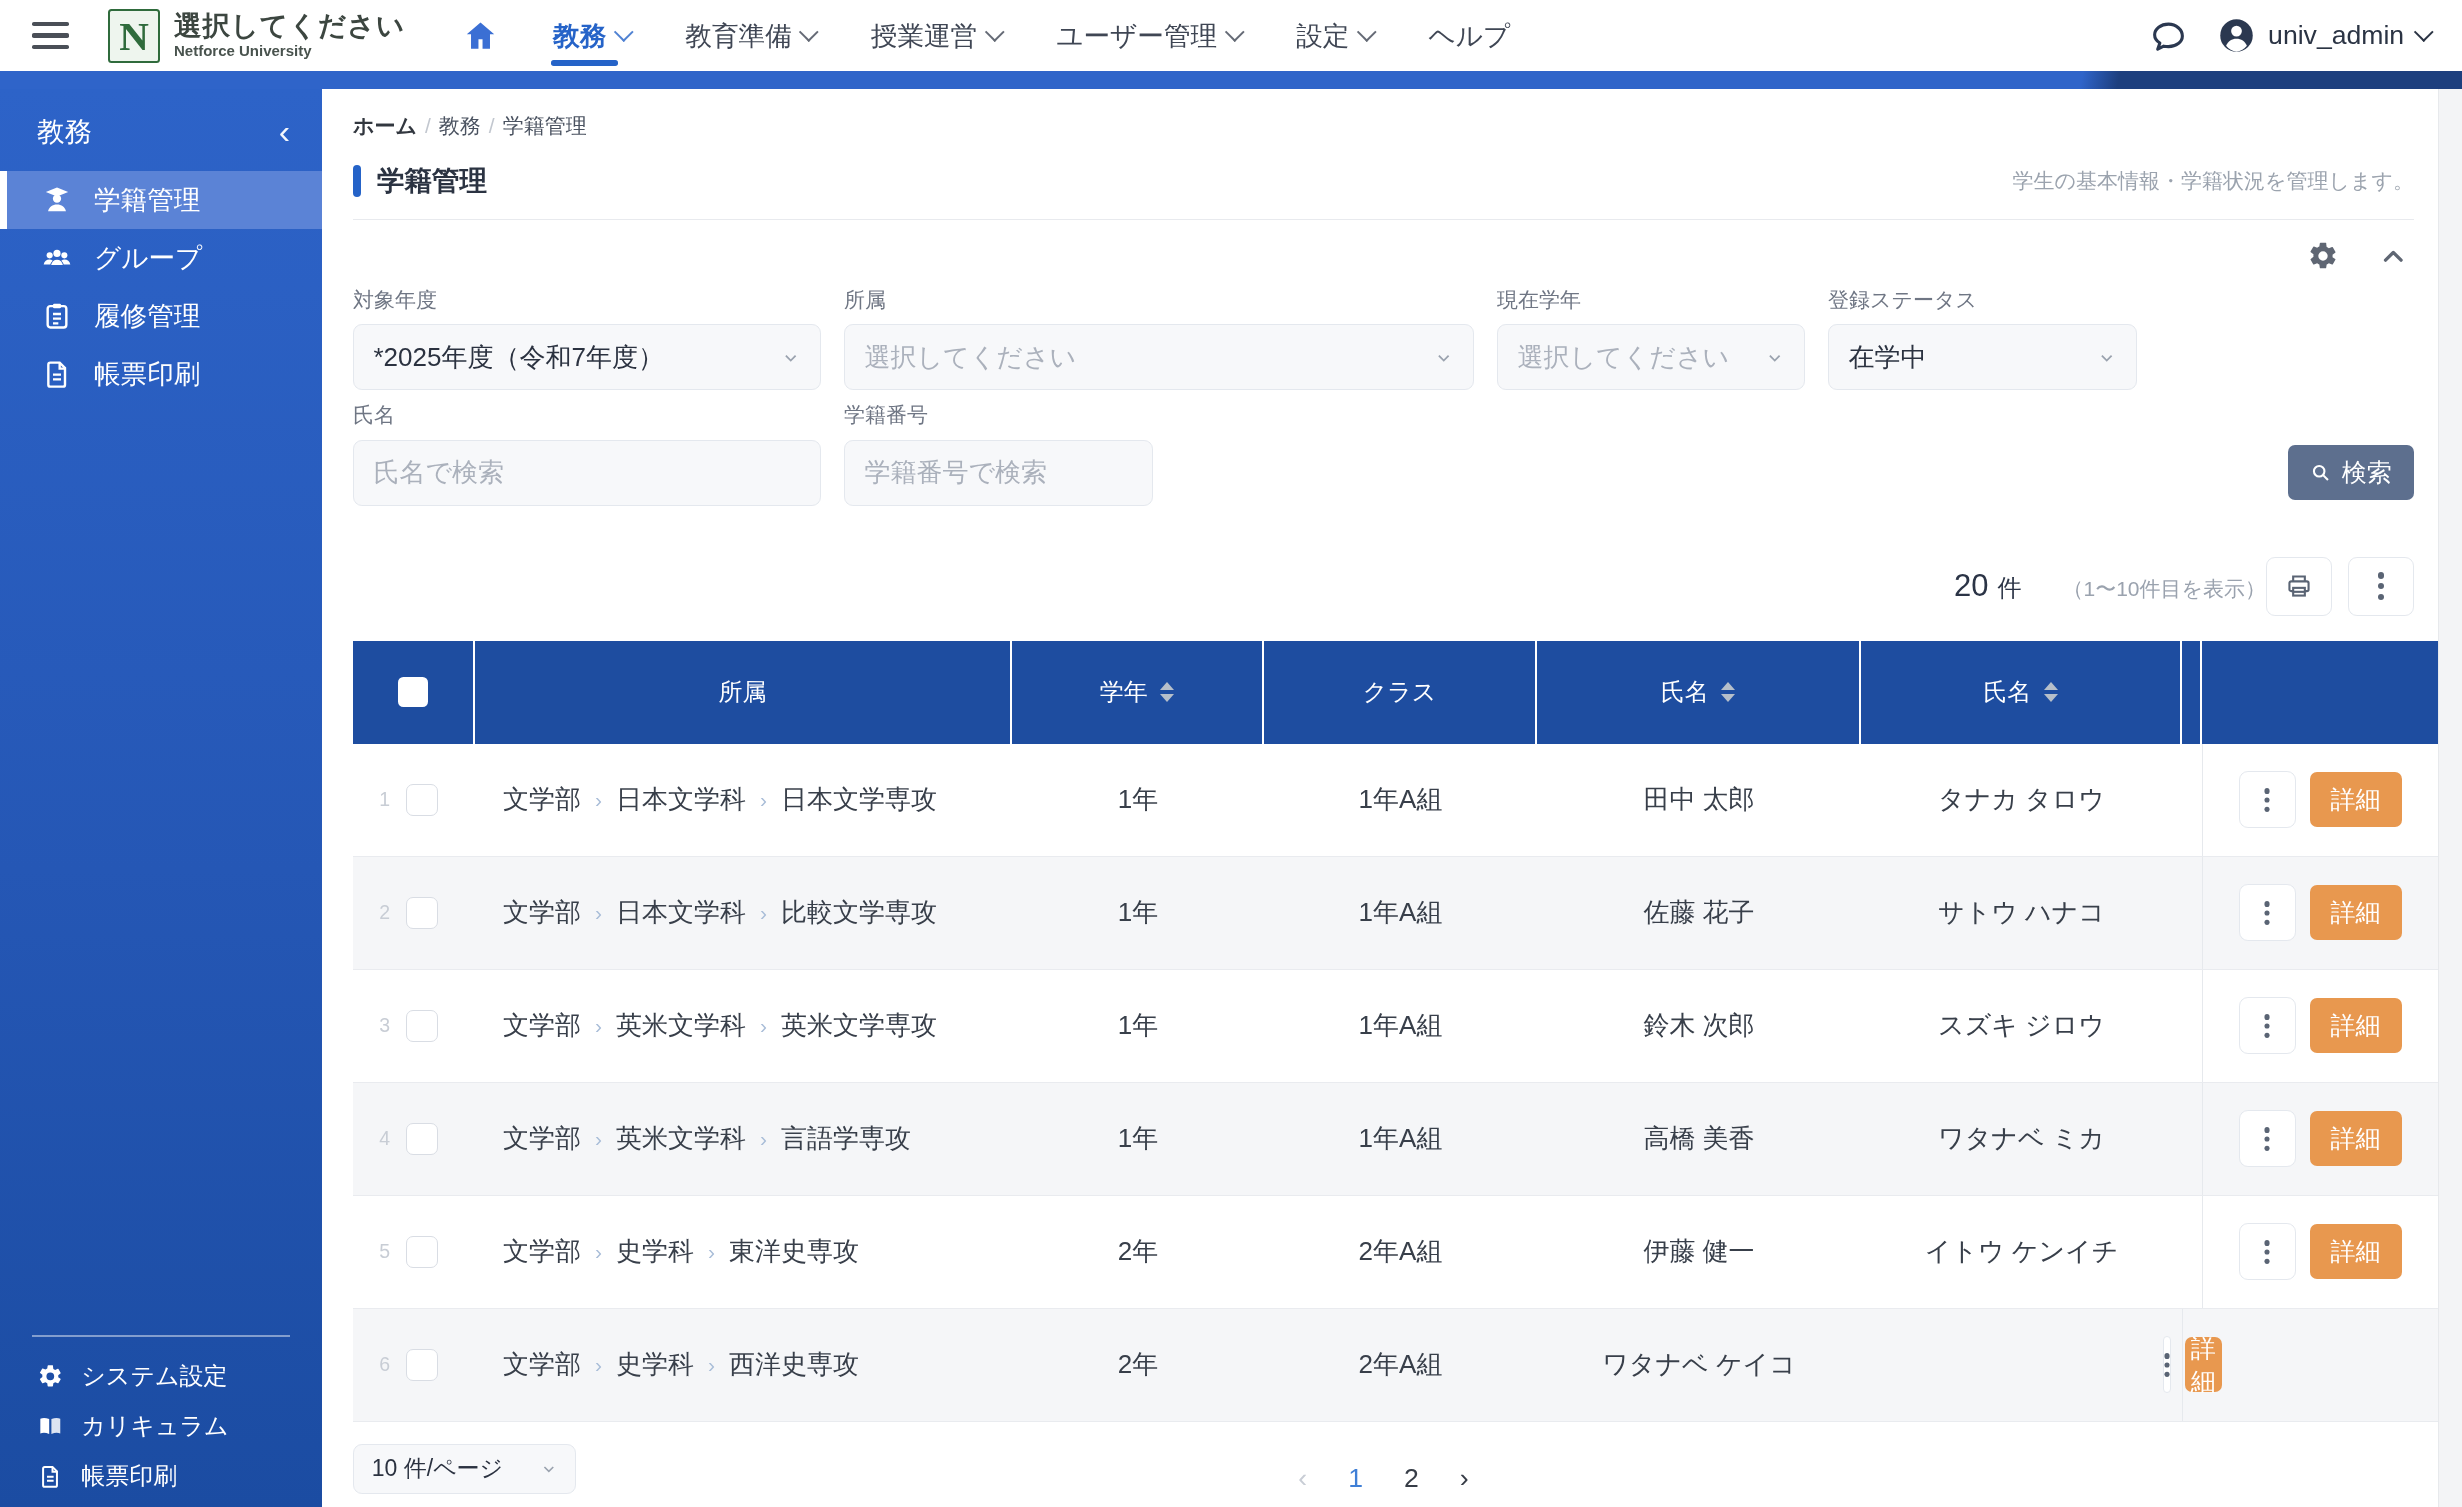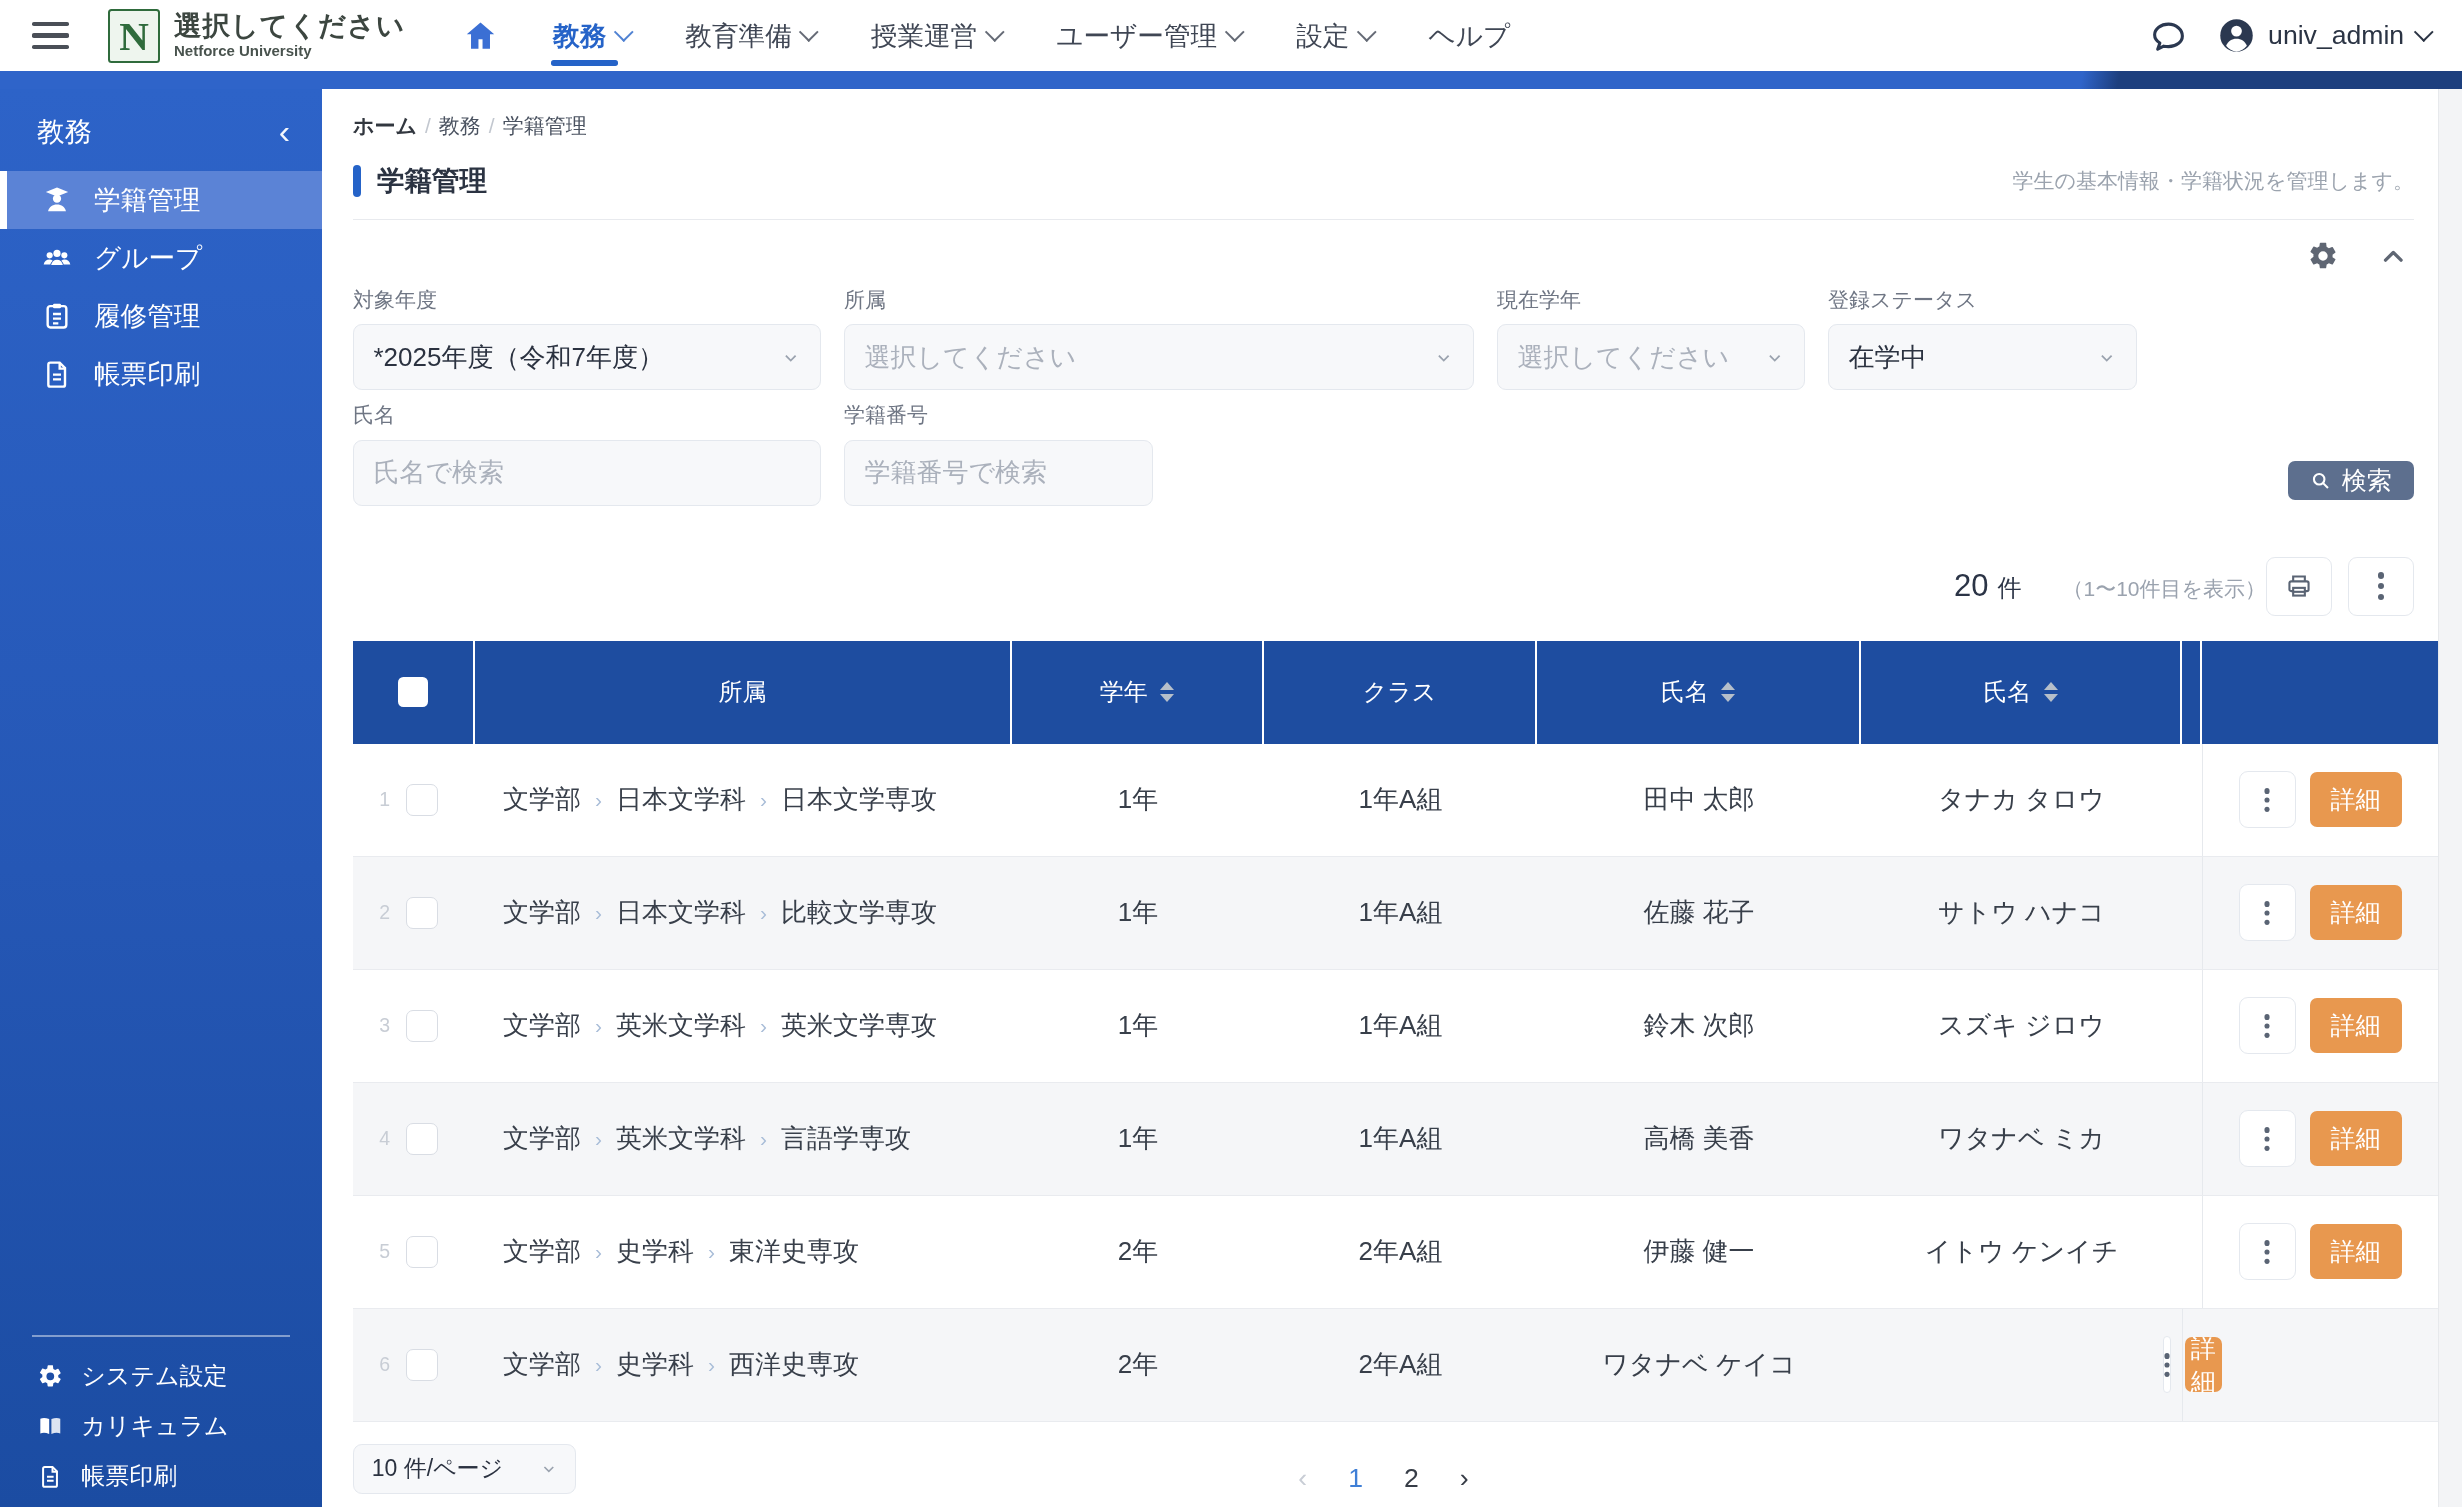--- a/index.html
+++ b/index.html
@@ -71,21 +71,21 @@
   .fbox{height:66px;border:1.8px solid #e4e8ee;background:#f7f8fa;border-radius:8.9px;display:flex;
        align-items:center;justify-content:space-between;padding:0 19.5px;box-sizing:border-box;
        font-size:26px;color:#2b3240;cursor:pointer}
   .fbox .ph{color:#abb1bc}
   .finput{height:66px;border:1.8px solid #e4e8ee;background:#f7f8fa;border-radius:8.9px;padding:0 19.5px;
        box-sizing:border-box;font-size:26px;color:#2b3240;outline:none;
        font-family:"Liberation Sans","DejaVu Sans",sans-serif}
   .finput::placeholder{color:#abb1bc}
   .w1{width:468px}.w2{width:630px}.w3{width:308px}.w4{width:309px}
   .fspacer{flex:1}
-  .search-btn{width:126px;height:39px;border-radius:7px;background:#5d6f8e;color:#fff;font-size:25px;
+  .search-btn{width:126px;height:55px;border-radius:7px;background:#5d6f8e;color:#fff;font-size:25px;
        display:flex;align-items:center;justify-content:center;gap:10.6px;margin-bottom:5.3px;cursor:pointer;
        border:none}
   
   .results-row{display:flex;align-items:center;justify-content:flex-end;margin-top:51px}
   .res-left{display:flex;align-items:baseline}
   .res-count{font-size:31px;color:#2b3446}
   .res-unit{font-size:24px;color:#2b3446;margin-left:8.9px}
   .res-note{font-size:21px;color:#9aa2ae;margin-left:41px}
   .res-actions{display:flex;gap:16px}
   .icon-btn{width:64px;height:57px;border:1.8px solid #e4e8ee;border-radius:8.9px;background:#fff;

